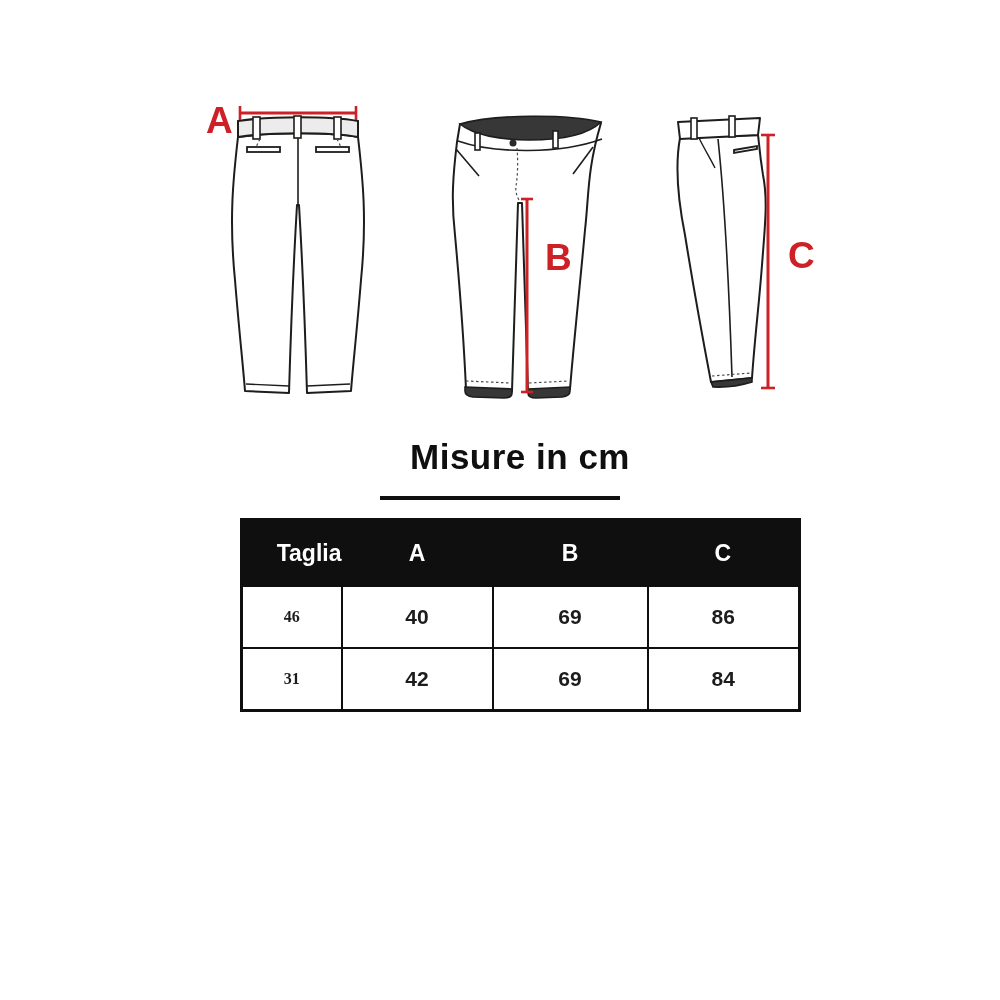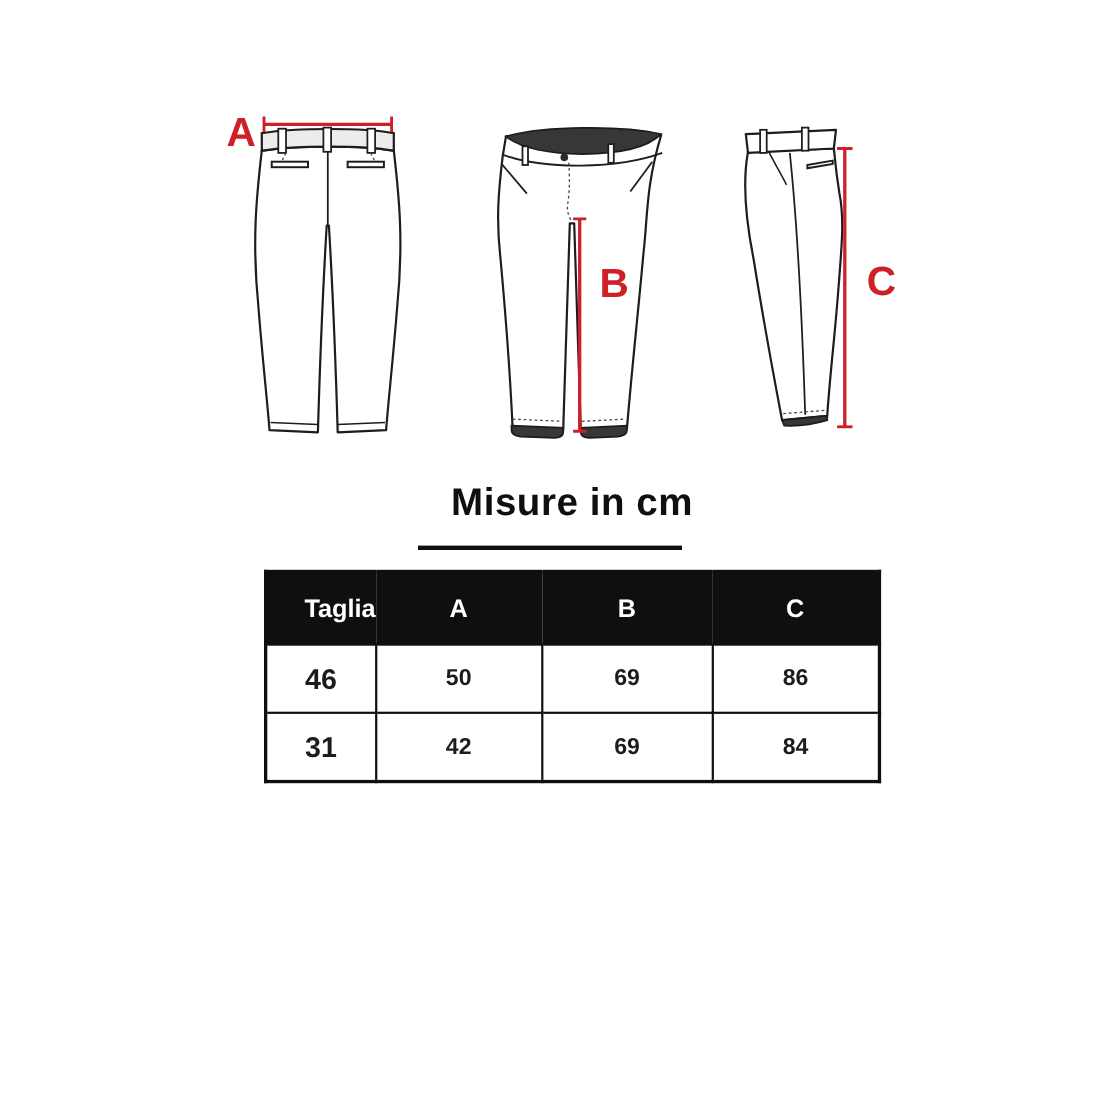--- a/index.html
+++ b/index.html
@@ -31,21 +31,21 @@
   }
   table.size-table th{
     background:#0f0f0f;color:#ffffff;height:64px;font-size:23px;font-weight:700;
     text-align:center;padding:0;
   }
   table.size-table th.taglia{text-align:right;padding-left:22px;}
   table.size-table td{
     border:2px solid #0f0f0f;height:58px;text-align:center;
     font-weight:700;font-size:21px;color:#1c1c1c;background:#fff;
   }
-  table.size-table td.size{font-size:26px;}
+  table.size-table td.size{font-size:16px;font-family:Liberation Serif, serif;}
 </style>
 </head>
 <body>
 
 <div id="canvas">
 
   <div class="fig" style="left:200px;top:95px;width:200px;height:335px;">
     <svg viewBox="0 0 200 335">
 
       <path class="outline" d="M38,42 C33,85 29,125 35,185 C39,235 43,270 45,296 L89,298 C91,230 94,160 97,110 L99,110 C102,160 105,230 107,298 L151,296 C153,270 157,235 161,185 C167,125 163,85 158,42 C130,37 70,37 38,42 Z"></path>
@@ -151,21 +151,21 @@
       <tr>
         <th class="taglia">Taglia</th>
         <th>A</th>
         <th>B</th>
         <th>C</th>
       </tr>
     </thead>
     <tbody>
       <tr>
         <td class="size">46</td>
-        <td>50</td>
+        <td>40</td>
         <td>69</td>
         <td>86</td>
       </tr>
       <tr>
         <td class="size">31</td>
         <td>42</td>
         <td>69</td>
         <td>84</td>
       </tr>
     </tbody>

